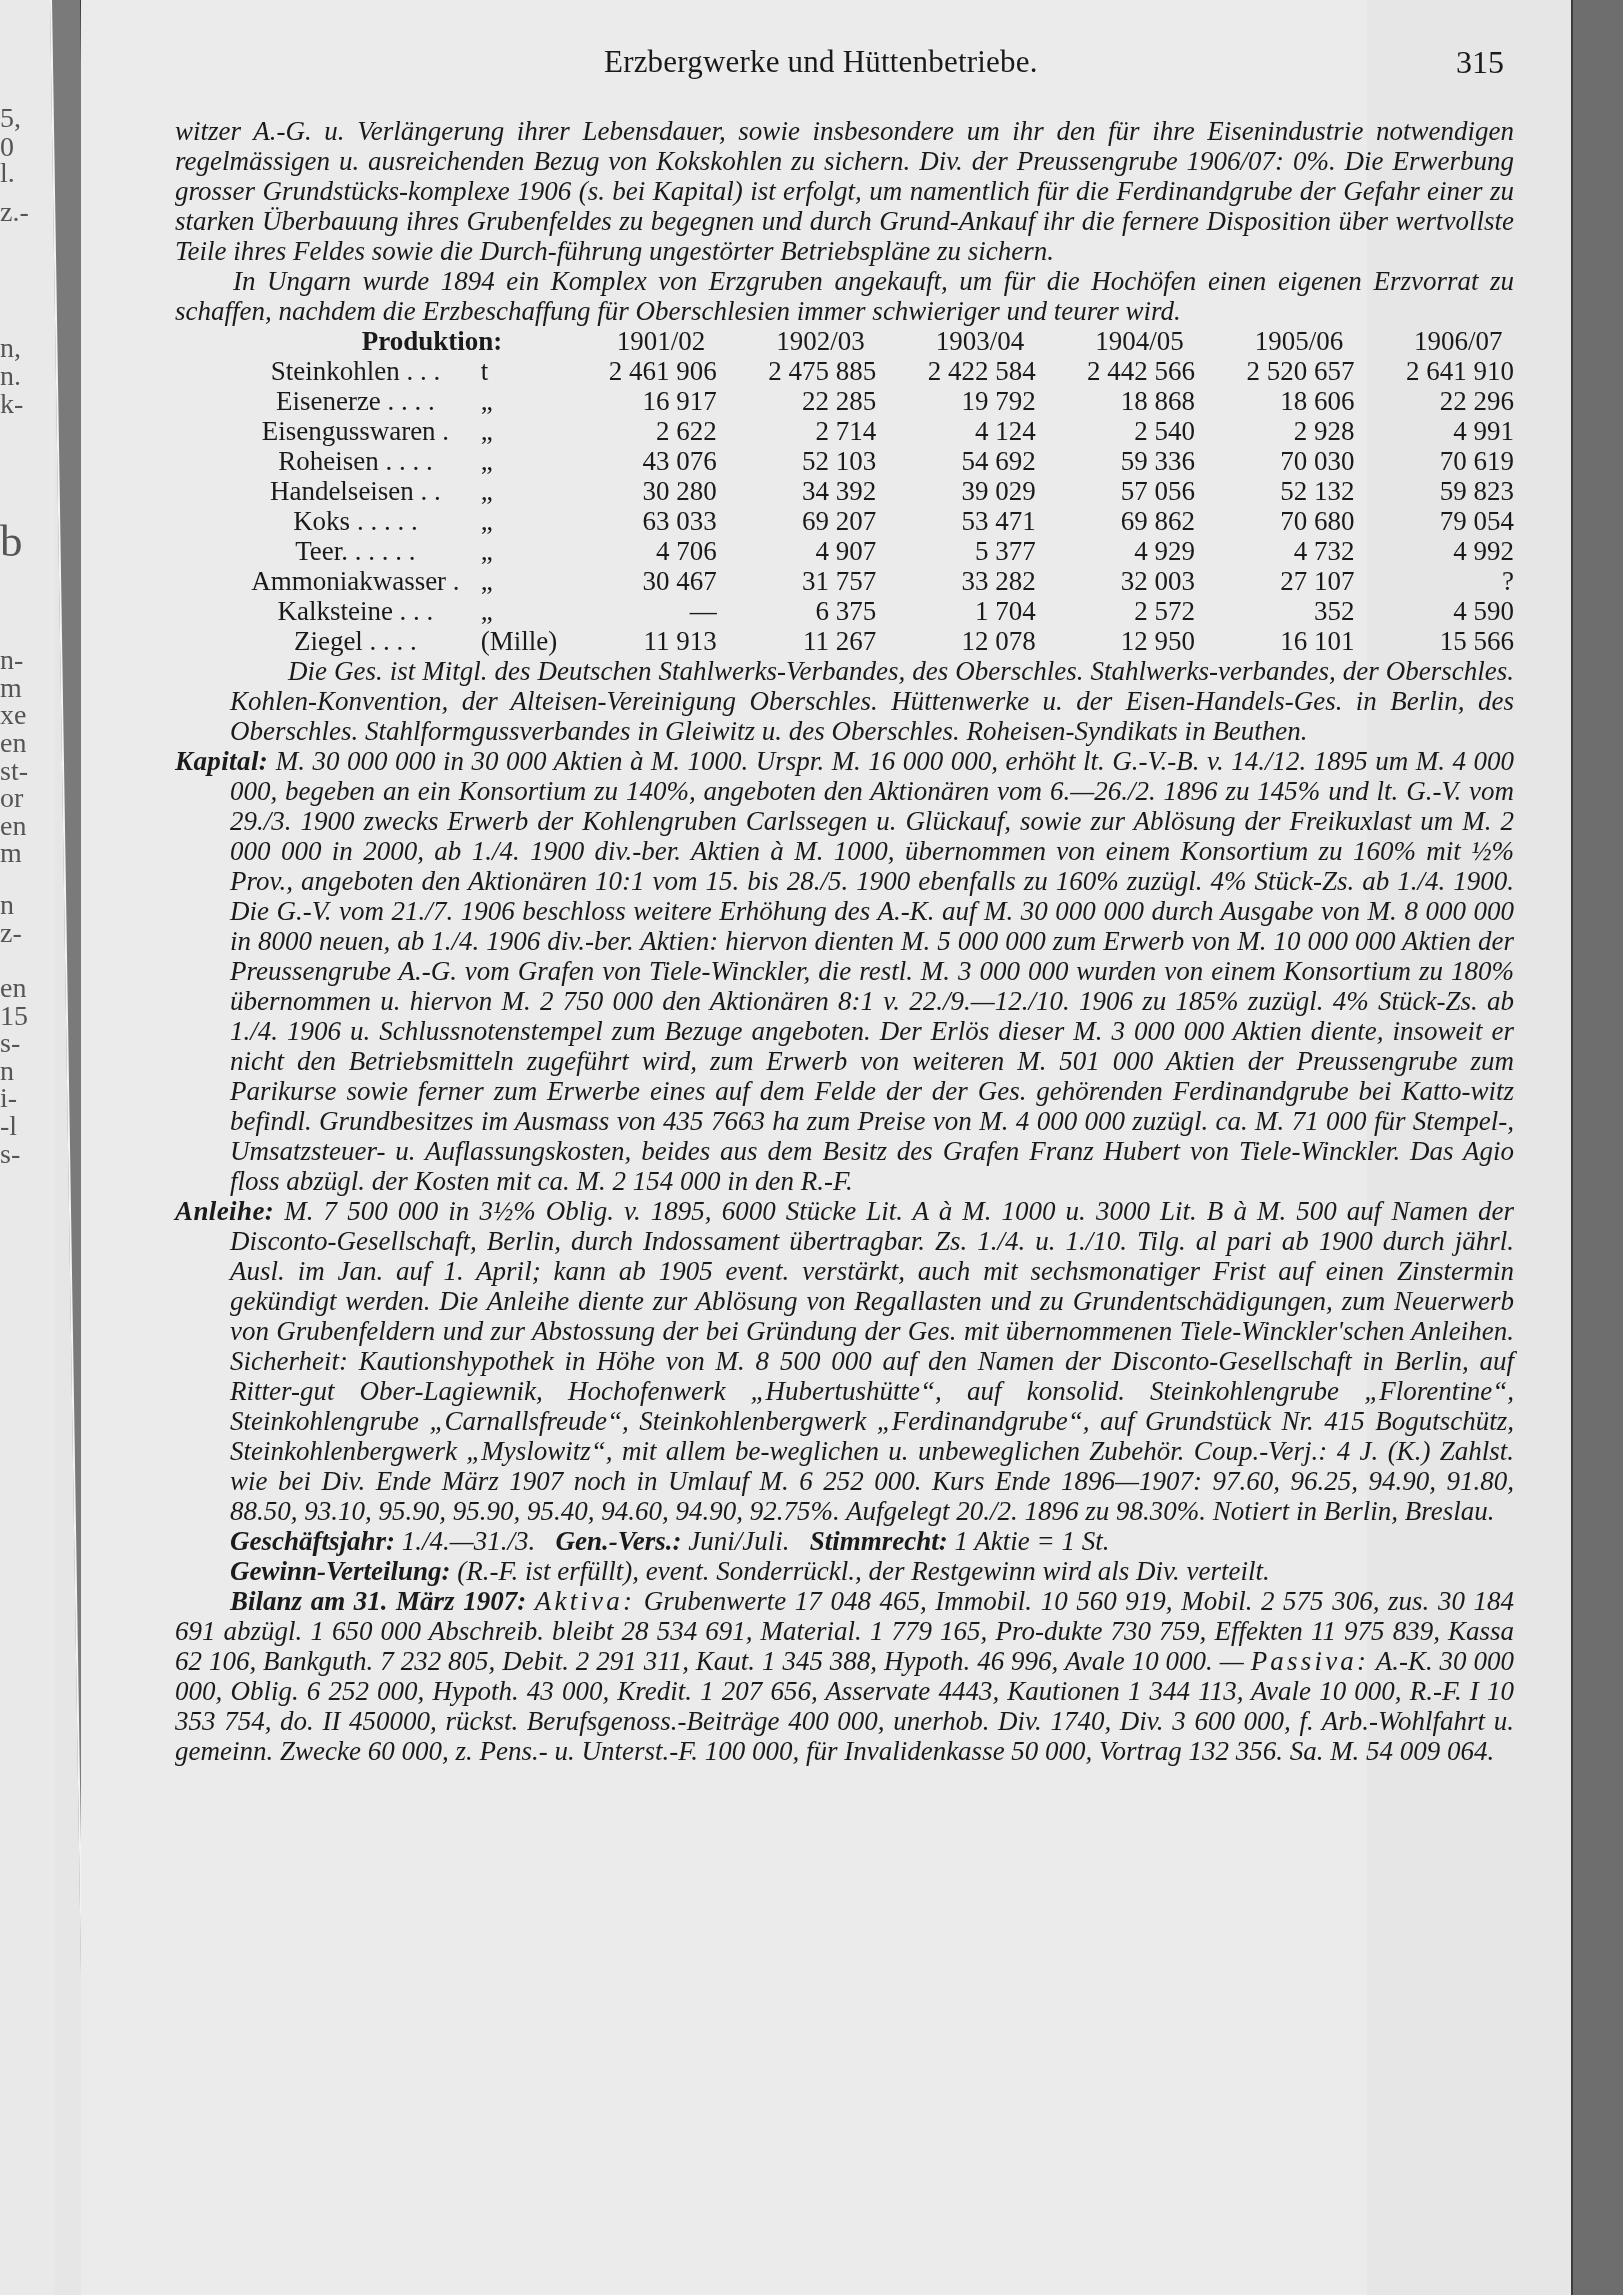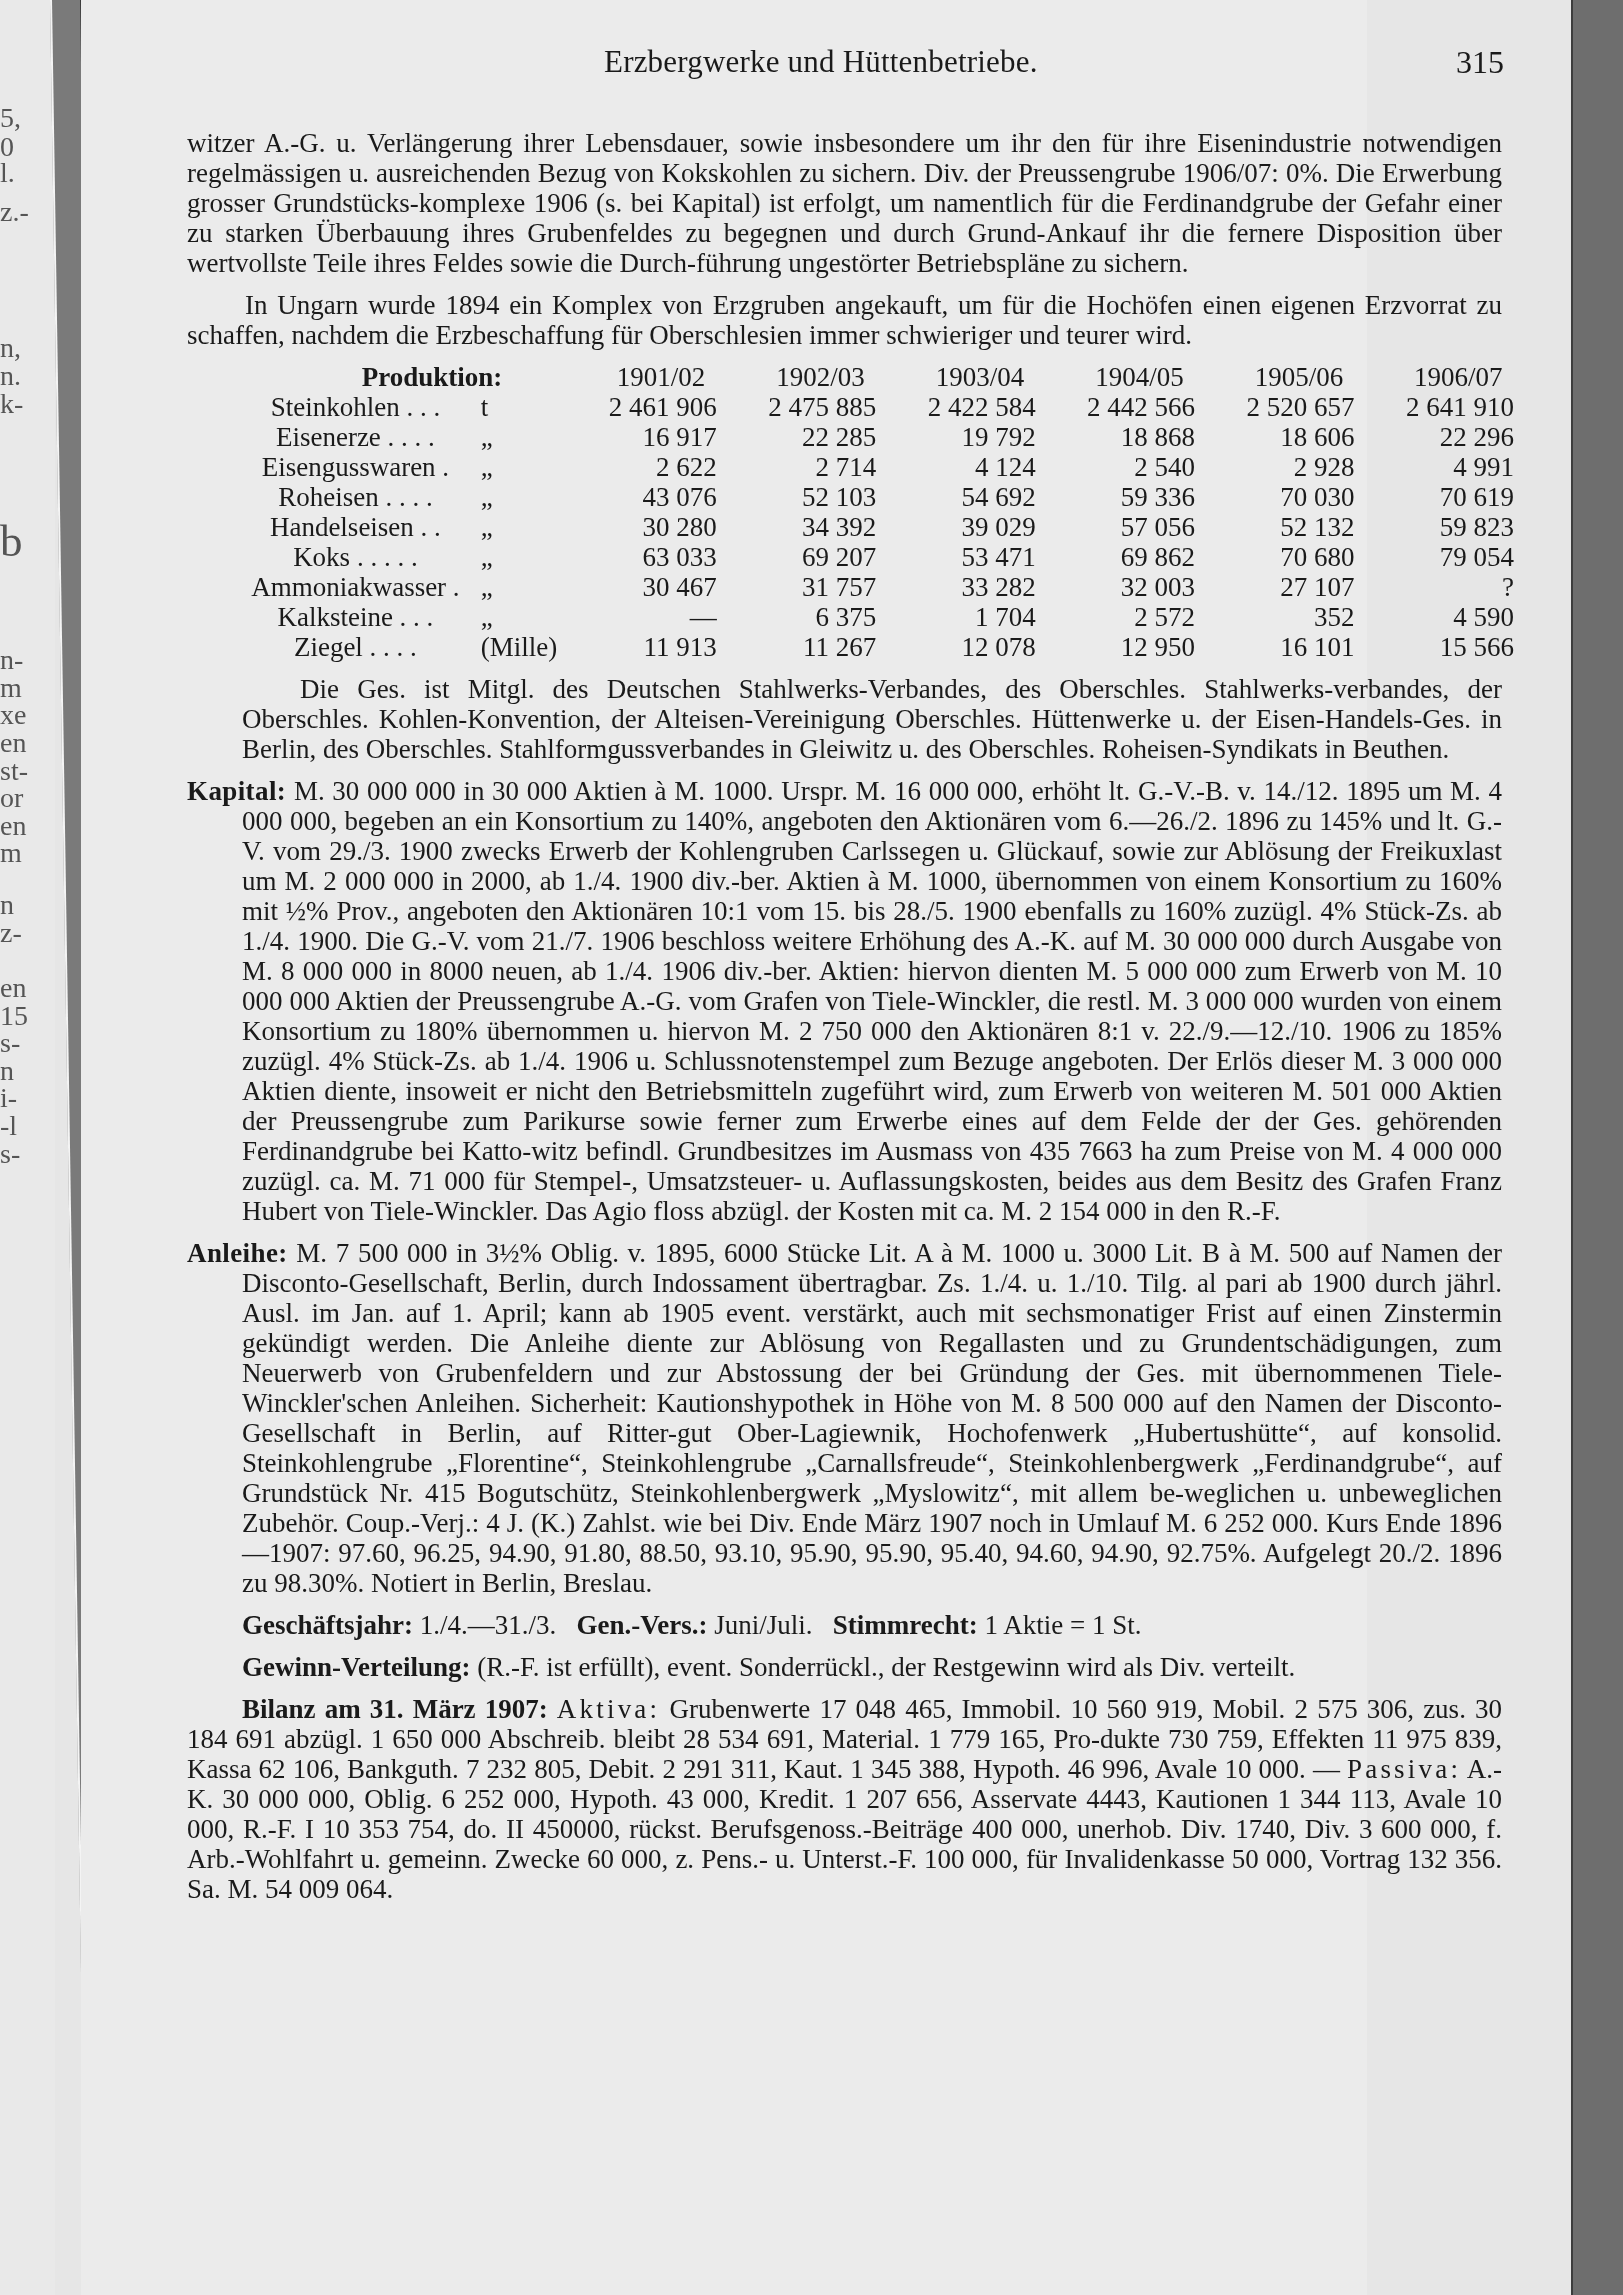--- a/index.html
+++ b/index.html
@@ -33,21 +33,21 @@
   .running-head {
     position: absolute; left: 523px; top: 44px; font-size: 31px; letter-spacing: 0.2px;
   }
   .page-number {
     position: absolute; left: 1375px; top: 44px; font-size: 32px;
   }
   .content {
     position: absolute; left: 94px; top: 116px; width: 1339px;
     font-size: 27px; line-height: 30px; text-align: justify;
   }
-  .content p { margin: 12px; }
+  .content p { margin: 0; font-style: italic; }
   .indent { text-indent: 58px; }
   .hang { padding-left: 55px; text-indent: -55px; }
   .bold-label { font-weight: bold; letter-spacing: 0.4px; }
   .sub-bold { font-weight: bold; }
   .spaced { letter-spacing: 3.2px; }
   .prod-table {
     border-collapse: collapse; width: 1339px; font-size: 27px; line-height: 30px;
     margin: 0;
   }
   .prod-table td, .prod-table th { padding: 0; font-weight: normal; white-space: nowrap; }
@@ -165,20 +165,30 @@
             <td class="label">Koks  . . . . .</td>
             <td class="unit">„</td>
             <td class="num">63 033</td>
             <td class="num">69 207</td>
             <td class="num">53 471</td>
             <td class="num">69 862</td>
             <td class="num">70 680</td>
             <td class="num">79 054</td>
           </tr>
           <tr>
+            <td class="label">Teer. . . . . .</td>
+            <td class="unit">„</td>
+            <td class="num">4 706</td>
+            <td class="num">4 907</td>
+            <td class="num">5 377</td>
+            <td class="num">4 929</td>
+            <td class="num">4 732</td>
+            <td class="num">4 992</td>
+          </tr>
+          <tr>
             <td class="label">Ammoniakwasser .</td>
             <td class="unit">„</td>
             <td class="num">30 467</td>
             <td class="num">31 757</td>
             <td class="num">33 282</td>
             <td class="num">32 003</td>
             <td class="num">27 107</td>
             <td class="num">?</td>
           </tr>
           <tr>

